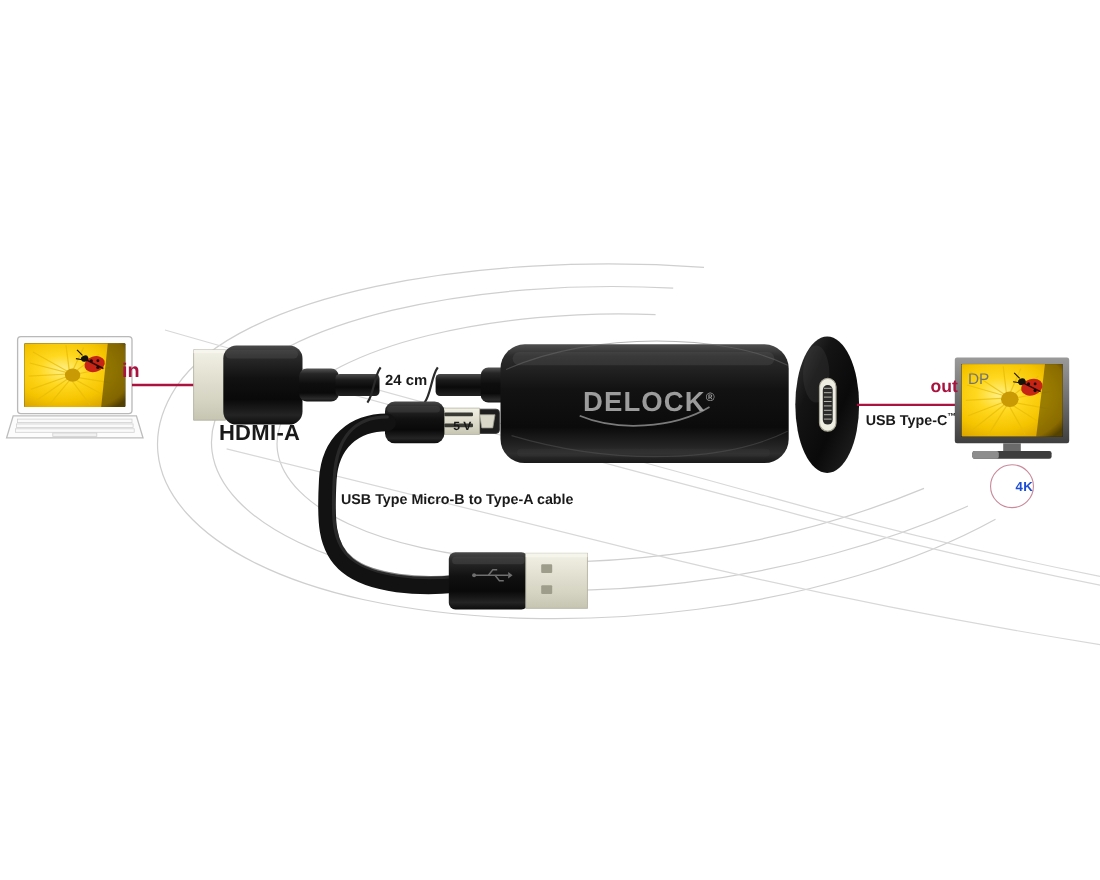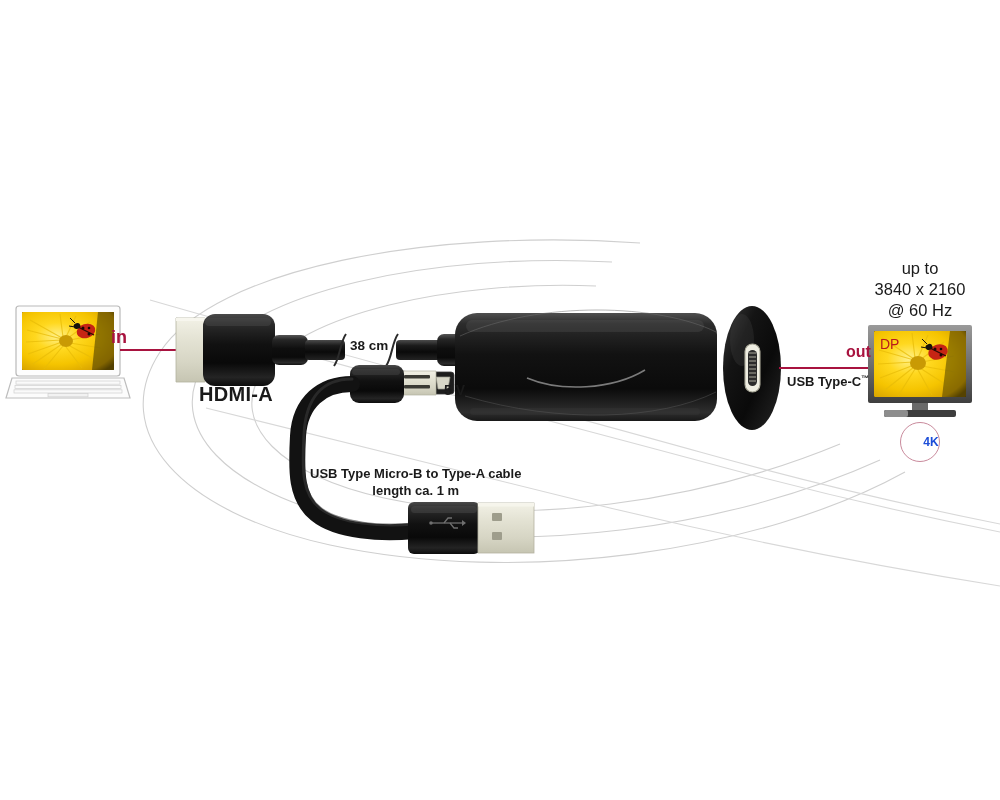--- a/index.html
+++ b/index.html
@@ -309,39 +309,34 @@
       <rect x="912" y="403" width="16" height="9" fill="#6a6a6a"></rect>
       <rect x="884" y="410" width="72" height="7" rx="2" fill="#3d3d3d"></rect>
       <rect x="884" y="410" width="24" height="7" rx="2" fill="#8d8d8d"></rect>
     </g>
   </svg>
 
   <div class="lbl lbl-accent" style="left:111px; top:327px; font-size:18px;">in</div>
 
   <div class="lbl lbl-bold" style="left:199px; top:383px; font-size:20px; letter-spacing:0.3px;">HDMI-A</div>
 
-  <div class="lbl lbl-bold" style="left:350px; top:338px; font-size:13.5px;">38 cm</div>
-
-  <div class="lbl lbl-bold" style="left:444px; top:382px; font-size:14px;">5 V</div>
-
-  <div class="lbl lbl-bold center" style="left:310px; top:445px; font-size:13px; line-height:17px;margin-top:20px;">
+  <div class="lbl lbl-bold" style="left:350px; top:338px; font-size:13.5px;">24 cm</div>
+
+  <div class="lbl lbl-bold" style="left:412px; top:382px; font-size:11px;">5 V</div>
+
+  <div class="lbl lbl-bold center" style="left:310px; top:445px; font-size:13px; line-height:17px;">
     <div>USB Type Micro-B to Type-A cable</div>
-    <div>length ca. 1 m</div>
   </div>
 
+  <div class="lbl" style="left:530px; top:352px; font-size:25px; font-weight:bold; color:#9c9c9c; letter-spacing:1px;"><span>DELOCK</span><span style="font-size:11px; vertical-align:super; color:#9c9c9c;">®</span></div>
 
   <div class="lbl lbl-accent" style="left:806px; top:343px; font-size:16px;margin-left:40px;">out</div>
 
   <div class="lbl lbl-bold" style="left:787px; top:374px; font-size:13px;text-align:center;"><span>USB Type-C</span><span style="font-size:8px; vertical-align:super;">™</span></div>
 
-  <div class="lbl" style="left:880px; top:336px; font-size:14px; color:#b91c1c;">DP</div>
-
-  <div class="spec-block" style="left:853px; top:258px; width:134px;">
-    <div>up to</div>
-    <div>3840 x 2160</div>
-    <div>@ 60 Hz</div>
-  </div>
+  <div class="lbl" style="left:880px; top:336px; font-size:14px; color:#737373;">DP</div>
+
 
   <div class="badge-4k" style="left:900px; top:422px;">
       <span>4K</span>
     </div>
 
 </div>
 
 </body></html>

